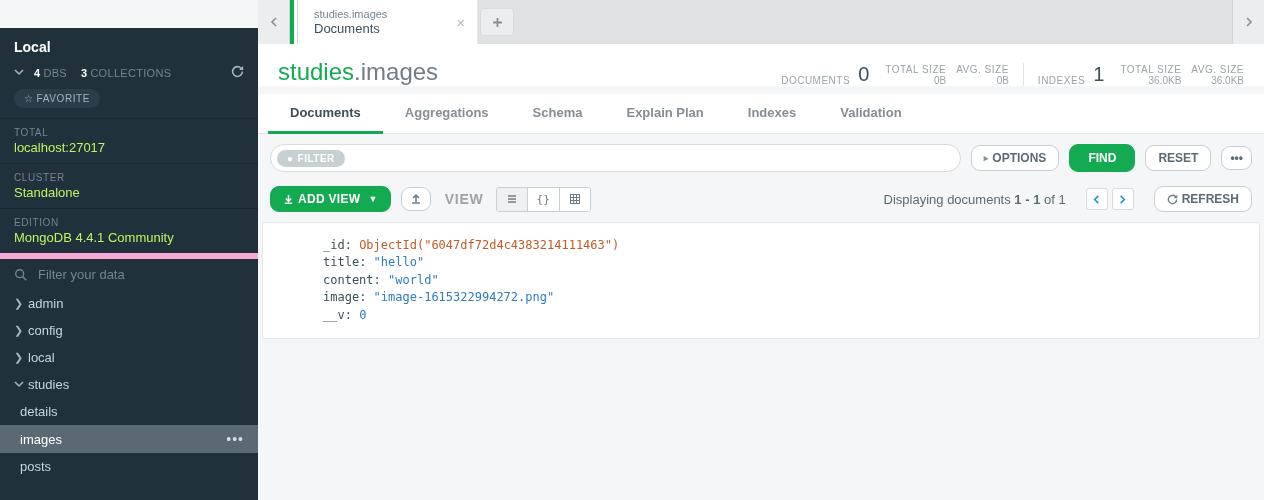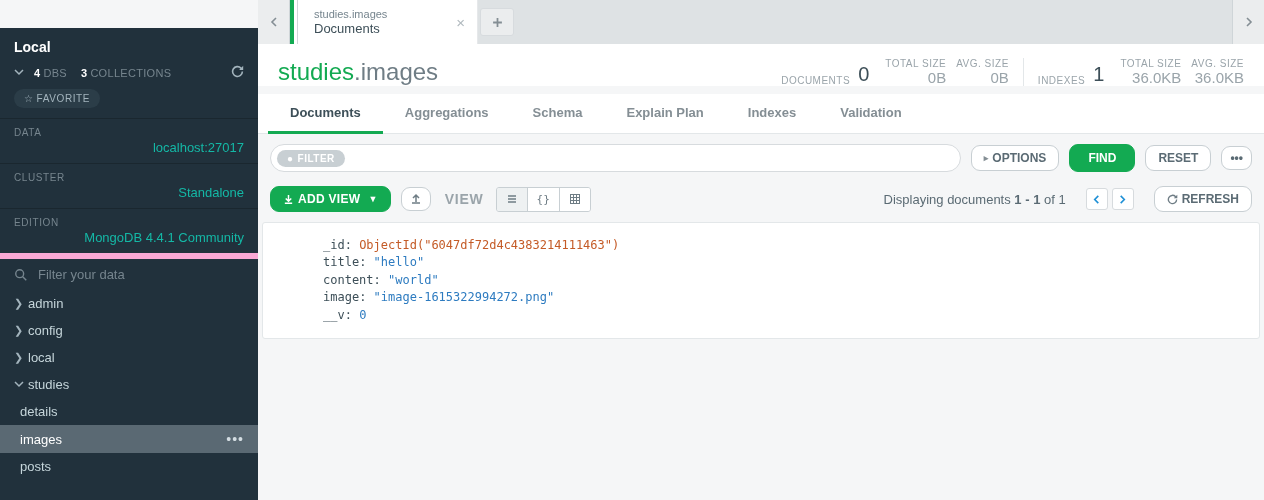--- a/index.html
+++ b/index.html
@@ -12,21 +12,21 @@
 .sidebar-meta { display: flex; align-items: center; padding: 0 14px 9px; font-size: 11px; letter-spacing: .3px; }
 .sidebar-meta .caret { margin-right: 10px; color: #a3b4bd; }
 .sidebar-meta .dbcount { font-weight: 700; color: #fff; margin-right: 3px; }
 .sidebar-meta .dblabel { color: #76858e; margin-right: 14px; }
 .sidebar-meta .refresh { margin-left: auto; color: #a3b4bd; font-weight: 700; cursor: pointer; }
 .fav-row { padding: 0 14px 10px; }
 .fav-btn { display: inline-block; background: #2b3d48; color: #a3b4bd; font-size: 10px; letter-spacing: .6px; padding: 4px 10px; border-radius: 11px; }
 .fav-btn .star { margin-right: 3px; }
 .section-block { padding: 8px 14px; border-top: 1px solid #1a272f; }
 .section-label { font-size: 10px; letter-spacing: .6px; color: #76858e; margin-bottom: 2px; }
-.section-value { color: #14b8a6; font-size: 13px; text-align: right; }
+.section-value { color: #bef264; font-size: 13px; }
 .filter-row { padding: 8px 14px; border-top: 6px solid #f9a8d4; display: flex; align-items: center; color: #76858e; }
 .filter-row svg { margin-right: 10px; flex: 0 0 auto; }
 .filter-input { background: transparent; border: none; outline: none; color: #c5d5da; font-size: 13px; width: 100%; }
 .filter-input::placeholder { color: #76858e; }
 .tree { flex: 1; overflow: auto; }
 .tree-item { display: flex; align-items: center; padding: 6px 14px; color: #c5d5da; cursor: pointer; }
 .tree-item .chev { width: 14px; flex: 0 0 14px; color: #a3b4bd; font-size: 11px; }
 .tree-child { padding-left: 20px; }
 .tree-item.active { background: #5a6973; color: #fff; }
 .tree-item .dots { margin-left: auto; font-size: 14px; letter-spacing: 1px; color: #d4dde2; }
@@ -48,21 +48,21 @@
 
 
 .nshead { display: flex; align-items: flex-end; padding: 14px 20px 0; background: #fff; }
 .ns-name { font-size: 24px; font-weight: 400; }
 .ns-db { color: #13aa52; }
 .ns-coll { color: #6f7d85; }
 .stats { margin-left: auto; display: flex; align-items: flex-end; gap: 0; }
 .stat-label { font-size: 10px; letter-spacing: .5px; color: #9aa4aa; text-align: right; }
 .stat-val { font-size: 20px; color: #3d4f58; margin: 0 6px 0 8px; }
 .stat-mini { display: flex; flex-direction: column; align-items: flex-end; margin-left: 10px; }
-.stat-mini .v { font-size: 15px; color: #9aa4aa; }
+.stat-mini .v { font-size: 10px; color: #9aa4aa; }
 .stat-sep { width: 1px; background: #e3e7e9; align-self: stretch; margin: 0 14px; }
 .stat-group { display: flex; align-items: flex-end; }
 
 
 .doctabs { display: flex; background: #fff; border-bottom: 1px solid #e3e7e9; padding: 0 10px; margin-top: 8px; }
 .doctab { padding: 11px 22px; font-size: 13px; font-weight: 600; color: #848e94; cursor: pointer; }
 .doctab.active { color: #3d4f58; border-bottom: 3px solid #13aa52; margin-bottom: -1px; }
 
 
 .filterbar { display: flex; align-items: center; padding: 10px 12px; gap: 10px; background: #f5f6f7; }
@@ -122,21 +122,21 @@
       </span>
     </div>
 
     <div class="fav-row">
       <span class="fav-btn">
         <span class="star">☆</span><span>FAVORITE</span>
       </span>
     </div>
 
     <div class="section-block">
-      <div class="section-label">DATA</div>
+      <div class="section-label">TOTAL</div>
       <div class="section-value">localhost:27017</div>
     </div>
     <div class="section-block">
       <div class="section-label">CLUSTER</div>
       <div class="section-value">Standalone</div>
     </div>
     <div class="section-block">
       <div class="section-label">EDITION</div>
       <div class="section-value">MongoDB 4.4.1 Community</div>
     </div>

